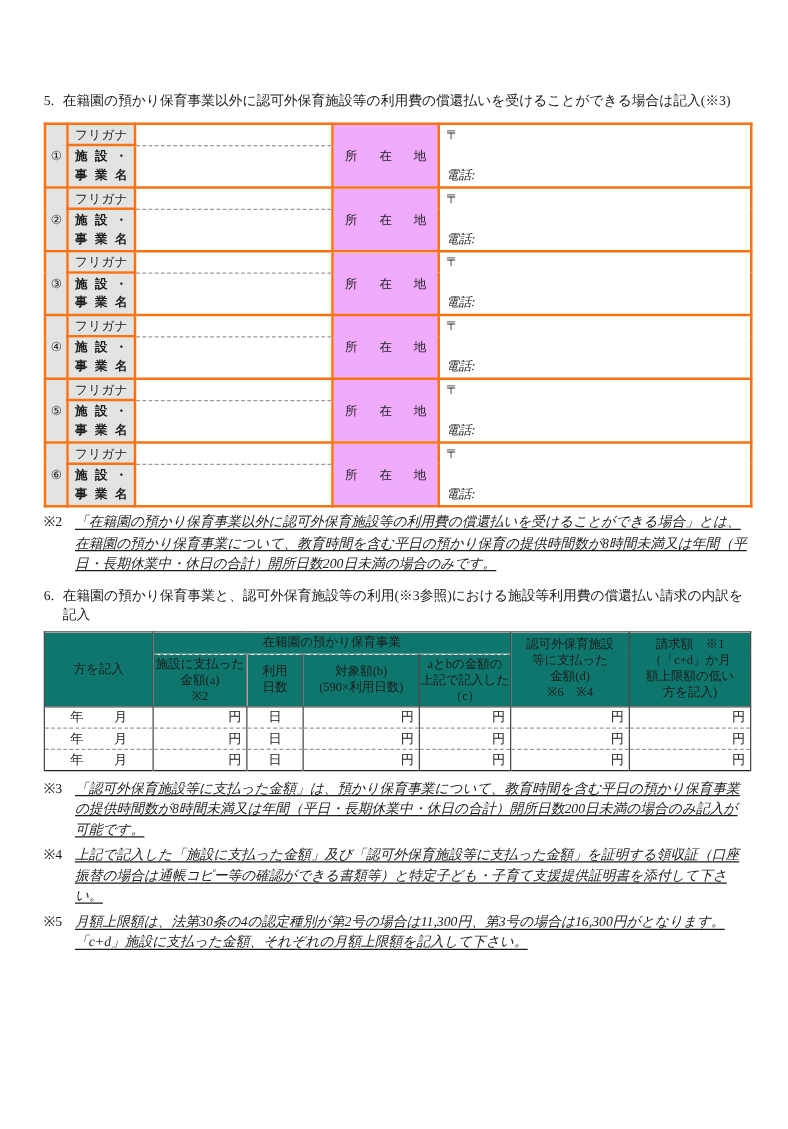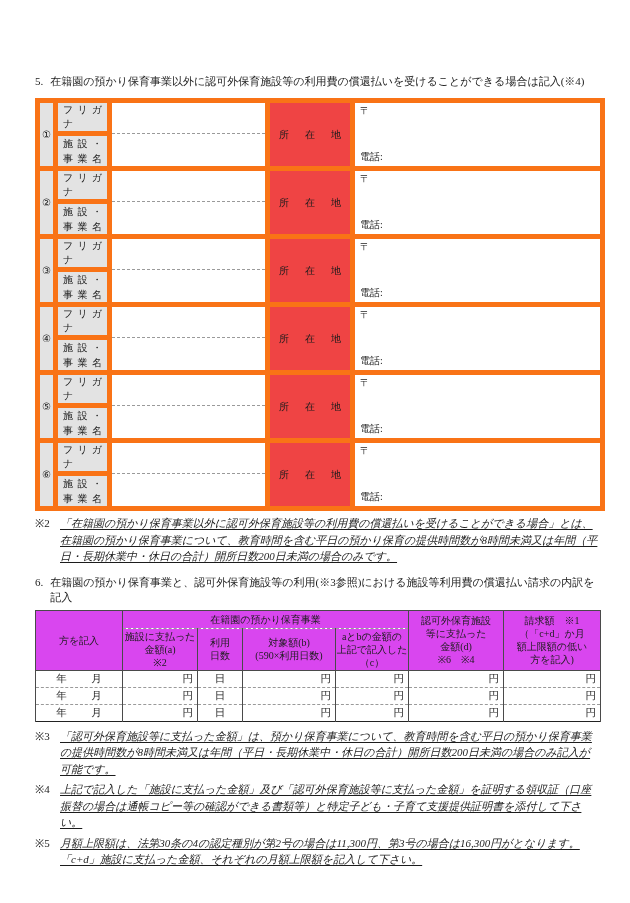--- a/index.html
+++ b/index.html
@@ -14,43 +14,43 @@
   
   .sec-heading { display:flex; gap:7px; font-size:11px; line-height:15px; }
   .sub-note { margin:8px 0 0 22px; font-size:11px; line-height:15px; }
   .note { display:flex; gap:5px; font-size:11px; line-height:16.5px; margin-top:4px; }
   .note-marker { flex:0 0 20px; }
   .note-text { text-decoration:underline; text-underline-offset:2px;font-style:italic; }
 
   
   table { border-collapse:collapse; table-layout:fixed; }
   .t1 { width:565px; margin-top:9px; border:1px solid #222; }
-  .t1 td { border:5px solid #f97316; font-size:10px; overflow:hidden; }
+  .t1 td { border:2px solid #f97316; font-size:10px; overflow:hidden; }
   .t1 tr.r-furi { height:17px; }
   .t1 tr.r-name { height:34px; }
   .c-num { width:18px; background:#e3e3e3; text-align:center; font-size:11px; }
   .c-labelcol { width:54px; }
   .c-inputcol { width:158px; }
   .c-loccol { width:85px; }
   .c-addrcol { width:250px; }
   .c-label { background:#e3e3e3; padding:0 5px; text-align:justify; text-align-last:justify; }
-  .c-label-name { white-space:pre-line; line-height:15px; vertical-align:middle; }
+  .c-label-name { white-space:pre-line; line-height:15px; vertical-align:middle;font-weight:bold; }
   .c-input { background:#ffffff; }
   .c-input-furi { border-bottom:1px dashed #9a9a9a !important; }
   .c-input-name { border-top:1px dashed #9a9a9a !important; }
-  .c-loc { background:#ef4444; padding:12px 9px; text-align:justify; text-align-last:justify; vertical-align:middle; font-size:10.5px; }
+  .c-loc { background:#f0abfc; padding:12px 9px; text-align:justify; text-align-last:justify; vertical-align:middle; font-size:10.5px; }
   .c-addr { position:relative; vertical-align:top; padding:1px 5px; }
   .postal { font-size:10px; }
-  .phone { position:absolute; left:5px; bottom:2px; font-size:10px; }
+  .phone { position:absolute; left:5px; bottom:2px; font-size:10px;font-style:italic; }
 
   
   .t2 { width:565px; margin-top:5px; border:1px solid #222; }
   .t2 th, .t2 td { border:1px solid #4a4a4a; overflow:hidden; }
   .t2 th {
-    background:#d946ef; font-weight:normal; font-size:10px; line-height:13px;
+    background:#0f766e; font-weight:normal; font-size:10px; line-height:13px;
     white-space:pre-line; text-align:center; vertical-align:middle; padding:1px 0;
   }
   .th-group { height:18px; border-bottom:1px dashed #999 !important; }
   .th-sub { border-top:1px dashed #999 !important; height:42px; }
   .t2 tr.data { height:17px; }
   .t2 tr.data td { font-size:10.5px; border-top:1px dashed #9a9a9a; border-bottom:1px dashed #9a9a9a; }
   .c-ym .ym-wrap { display:flex; justify-content:space-around; padding:0 8px; }
   .c-yen { text-align:right; padding-right:4px; }
   .c-day { text-align:center; }
 
@@ -58,21 +58,21 @@
   .mt-sec6 { margin-top:10px; }
   .mt-note3 { margin-top:6px; }
 </style>
 </head>
 <body>
 
 <div class="page">
 
   <div class="sec-heading">
     <span>5.</span>
-    <span>在籍園の預かり保育事業以外に認可外保育施設等の利用費の償還払いを受けることができる場合は記入(※4)</span>
+    <span>在籍園の預かり保育事業以外に認可外保育施設等の利用費の償還払いを受けることができる場合は記入(※3)</span>
   </div>
 
   <table class="t1">
     <colgroup>
       <col class="c-num">
         <col class="c-labelcol">
         <col class="c-inputcol">
         <col class="c-loccol">
         <col class="c-addrcol">
     </colgroup>

